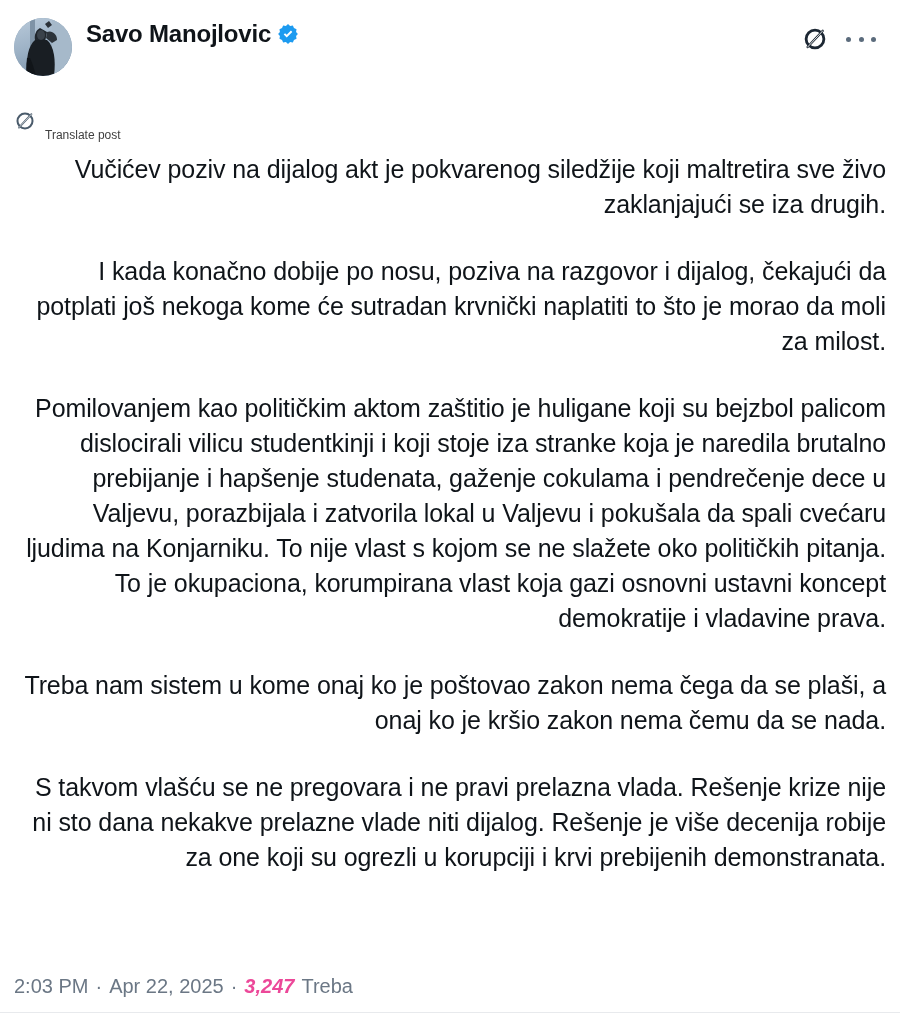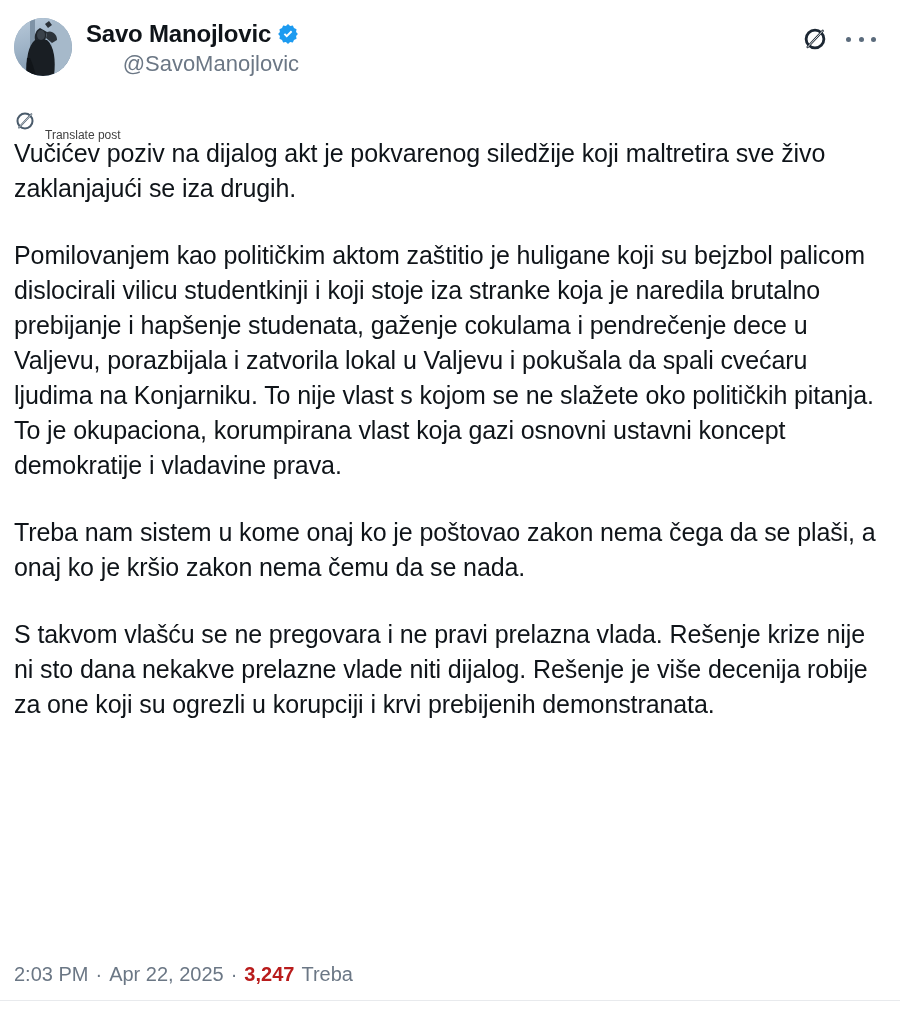--- a/index.html
+++ b/index.html
@@ -45,21 +45,20 @@
   }
   .avatar svg { display:block; width:58px; height:58px; }
 
   .identity {
     margin-left: 14px;
     display: flex;
     flex-direction: column;
     justify-content: flex-start;
     padding-top: 2px;
     min-width: 0;
-    align-items: flex-end;
   }
   .name-row {
     display: flex;
     align-items: center;
     gap: 6px;
     line-height: 1.2;
   }
   .display-name {
     font-size: 24px;
     font-weight: bold;
@@ -125,54 +124,56 @@
   .translate-label {
     font-size: 12px;
     color: #404040;
     line-height: 1;
     margin-top: 28px;
   }
 
   
   .post-body {
     padding: 0 14px;
-    margin-top: 2px;
+    margin-top: 18px;
+    text-align: right;
   }
   .para {
     font-size: 25px;
     line-height: 35px;
     color: #0f1419;
     margin: 0 0 32px 0;
     letter-spacing: -0.1px;
     white-space: pre-wrap;
   }
   .para:last-child { margin-bottom: 0; }
 
   
   .post-footer {
     position: absolute;
     left: 0;
     right: 0;
-    bottom: 16px;
+    bottom: 4px;
     padding: 0 14px 14px 14px;
     box-sizing: border-box;
     border-bottom: 1px solid #e8eaed;
   }
   .meta-line {
     font-size: 20px;
     color: #6b7785;
     white-space: nowrap;
     display: flex;
     align-items: baseline;
     gap: 0;
   }
   .meta-line .sep { padding: 0 7px; }
   .meta-line .views-count {
-    color: #b91c1c;
+    color: #ec4899;
     font-weight: bold;
+    font-style: italic;
   }
   .meta-line .views-label { padding-left: 7px; }
 </style>
 </head>
 <body>
 
 <div class="post">
 
   <div class="post-header">
 
@@ -203,21 +204,20 @@
     </div>
 
     <div class="identity">
       <div class="name-row">
         <span class="display-name">Savo Manojlovic</span>
         <svg class="verified-badge" viewBox="0 0 24 24">
           <path fill="#1d9bf0" d="M12 1.2l2.3 2.0 3.0-.5 1.2 2.8 2.8 1.2-.5 3.0 2.0 2.3-2.0 2.3.5 3.0-2.8 1.2-1.2 2.8-3.0-.5-2.3 2.0-2.3-2.0-3.0.5-1.2-2.8-2.8-1.2.5-3.0L1.2 12l2.0-2.3-.5-3.0 2.8-1.2L6.7 2.7l3.0.5z"></path>
           <path fill="#ffffff" d="M10.6 15.9l-3.3-3.3 1.5-1.5 1.8 1.8 4.6-4.6 1.5 1.5z"></path>
         </svg>
       </div>
-      <div class="handle">@SavoManojlovic</div>
     </div>
 
     <div class="header-actions">
       <svg class="grok-icon-btn" viewBox="0 0 24 24">
         <circle cx="12" cy="12" r="8.2" fill="none" stroke="#1c2733" stroke-width="2.6"></circle>
         <line x1="5.2" y1="19.4" x2="19.2" y2="4.4" stroke="#1c2733" stroke-width="2.2" stroke-linecap="round"></line>
         <line x1="5.2" y1="19.4" x2="19.2" y2="4.4" stroke="#ffffff" stroke-width="0.8" stroke-linecap="round"></line>
       </svg>
       <div class="more-btn">
         <i></i>
@@ -231,20 +231,21 @@
     <svg class="gicon" viewBox="0 0 24 24">
       <circle cx="12" cy="12" r="8.2" fill="none" stroke="#4a5b6b" stroke-width="2.2"></circle>
       <line x1="5.4" y1="19.2" x2="19.0" y2="4.6" stroke="#4a5b6b" stroke-width="2" stroke-linecap="round"></line>
       <line x1="5.4" y1="19.2" x2="19.0" y2="4.6" stroke="#ffffff" stroke-width="0.7" stroke-linecap="round"></line>
     </svg>
     <span class="translate-label">Translate post</span>
   </div>
 
   <div class="post-body">
     <p class="para">Vučićev poziv na dijalog akt je pokvarenog siledžije koji maltretira sve živo zaklanjajući se iza drugih.</p>
+    <p class="para">I kada konačno dobije po nosu, poziva na razgovor i dijalog, čekajući da potplati još nekoga kome će sutradan krvnički naplatiti to što je morao da moli za milost.</p>
     <p class="para">Pomilovanjem kao političkim aktom zaštitio je huligane koji su bejzbol palicom dislocirali vilicu studentkinji i koji stoje iza stranke koja je naredila brutalno prebijanje i hapšenje studenata, gaženje cokulama i pendrečenje dece u Valjevu, porazbijala i zatvorila lokal u Valjevu i pokušala da spali cvećaru ljudima na Konjarniku. To nije vlast s kojom se ne slažete oko političkih pitanja. To je okupaciona, korumpirana vlast koja gazi osnovni ustavni koncept demokratije i vladavine prava.</p>
     <p class="para">Treba nam sistem u kome onaj ko je poštovao zakon nema čega da se plaši, a onaj ko je kršio zakon nema čemu da se nada.</p>
     <p class="para">S takvom vlašću se ne pregovara i ne pravi prelazna vlada. Rešenje krize nije ni sto dana nekakve prelazne vlade niti dijalog. Rešenje je više decenija robije za one koji su ogrezli u korupciji i krvi prebijenih demonstranata.</p>
   </div>
 
   <div class="post-footer">
     <div class="meta-line">
       <span>2:03 PM</span>
       <span class="sep">·</span>
       <span>Apr 22, 2025</span>

